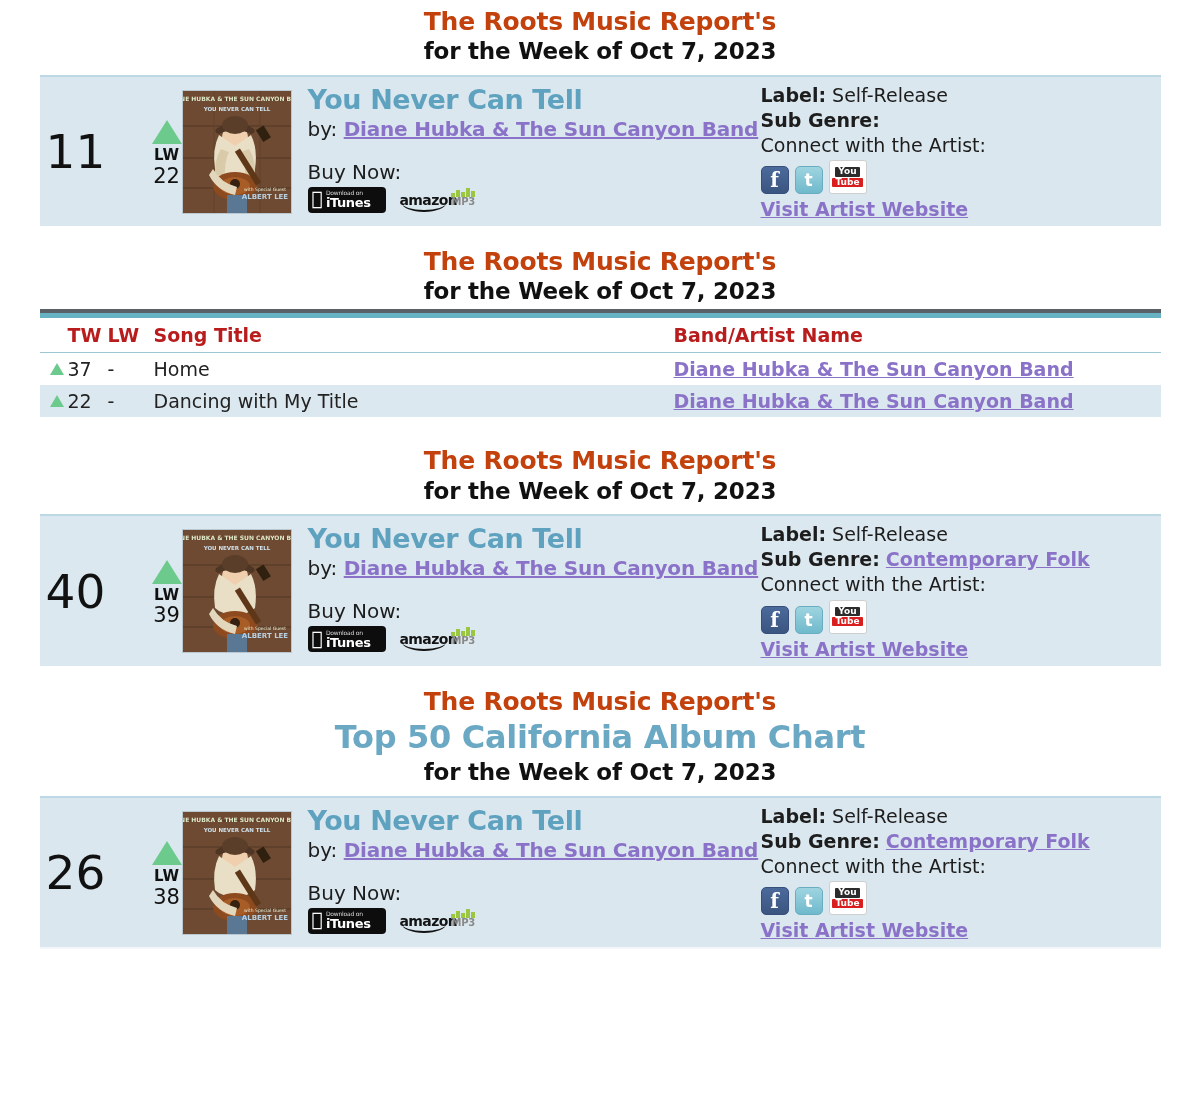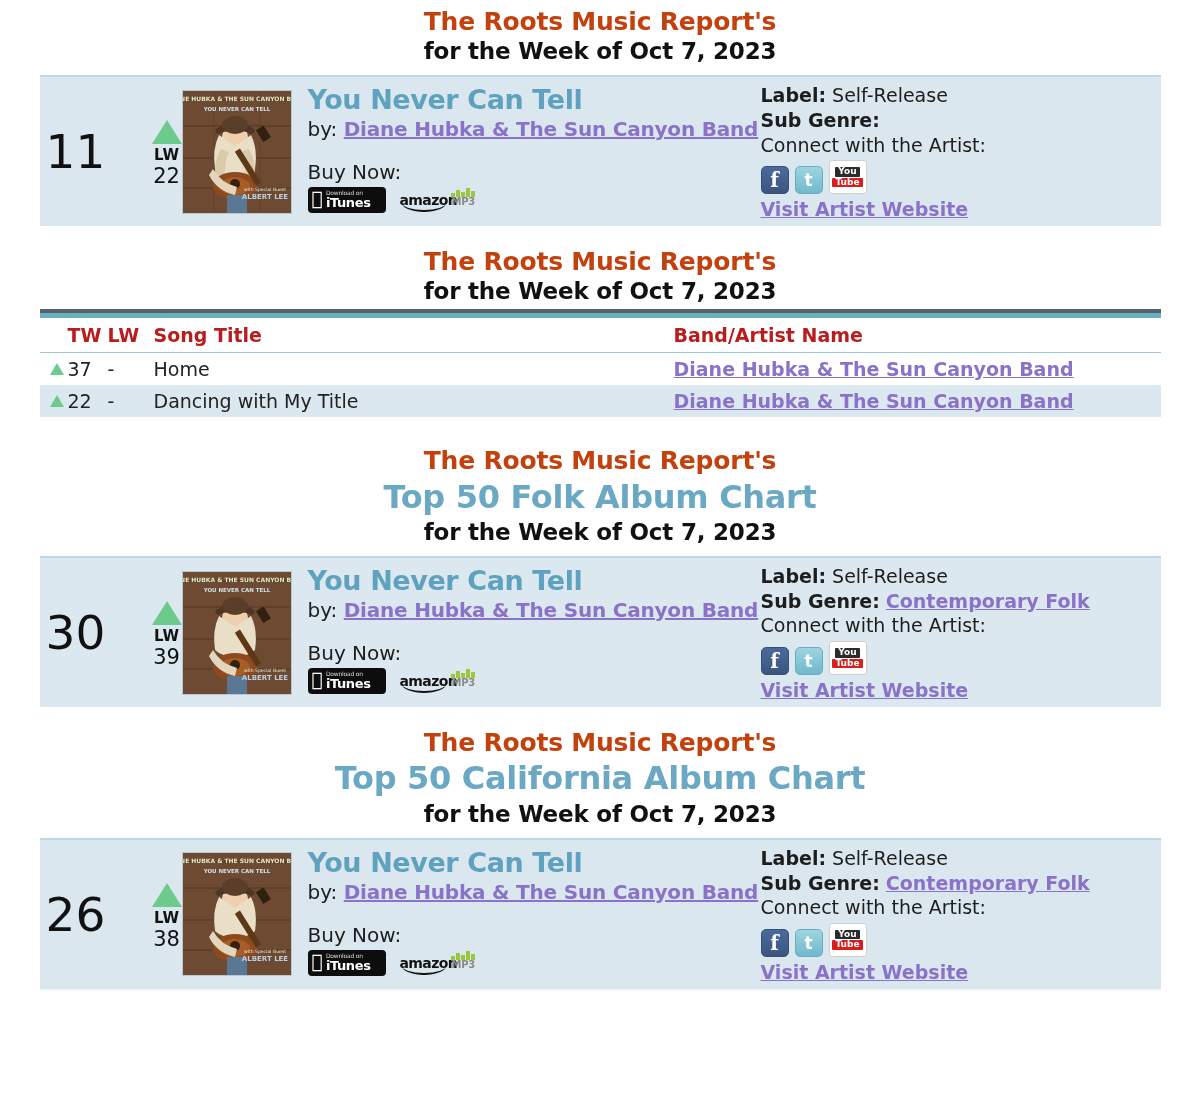--- a/index.html
+++ b/index.html
@@ -452,28 +452,27 @@
           <td>Dancing with My Title</td>
           <td><a class="song-artist-link">Diane Hubka &amp; The Sun Canyon Band</a></td>
         </tr>
       </tbody>
     </table>
   </div>
 
   <div class="spacer-md"></div>
   <div class="chart-head">
     <div class="line1">The Roots Music Report's</div>
-    <div class="line2">Top 50 Folk Album Chart</div>
     <div class="line3">for the Week of Oct 7, 2023</div>
   </div>
   <div class="head-rule"></div>
 
   <div class="album-row alt">
     <div class="rank-cell">
-      <div class="rank-num">30</div>
+      <div class="rank-num">40</div>
       <div class="rank-side">
         <div class="arrow-up"></div>
         <div class="lw-label">LW</div>
         <div class="lw-value">39</div>
       </div>
     </div>
 
     <div class="art-cell">
       <div class="album-art">
         <svg viewBox="0 0 108 122" preserveAspectRatio="none" aria-hidden="true">

